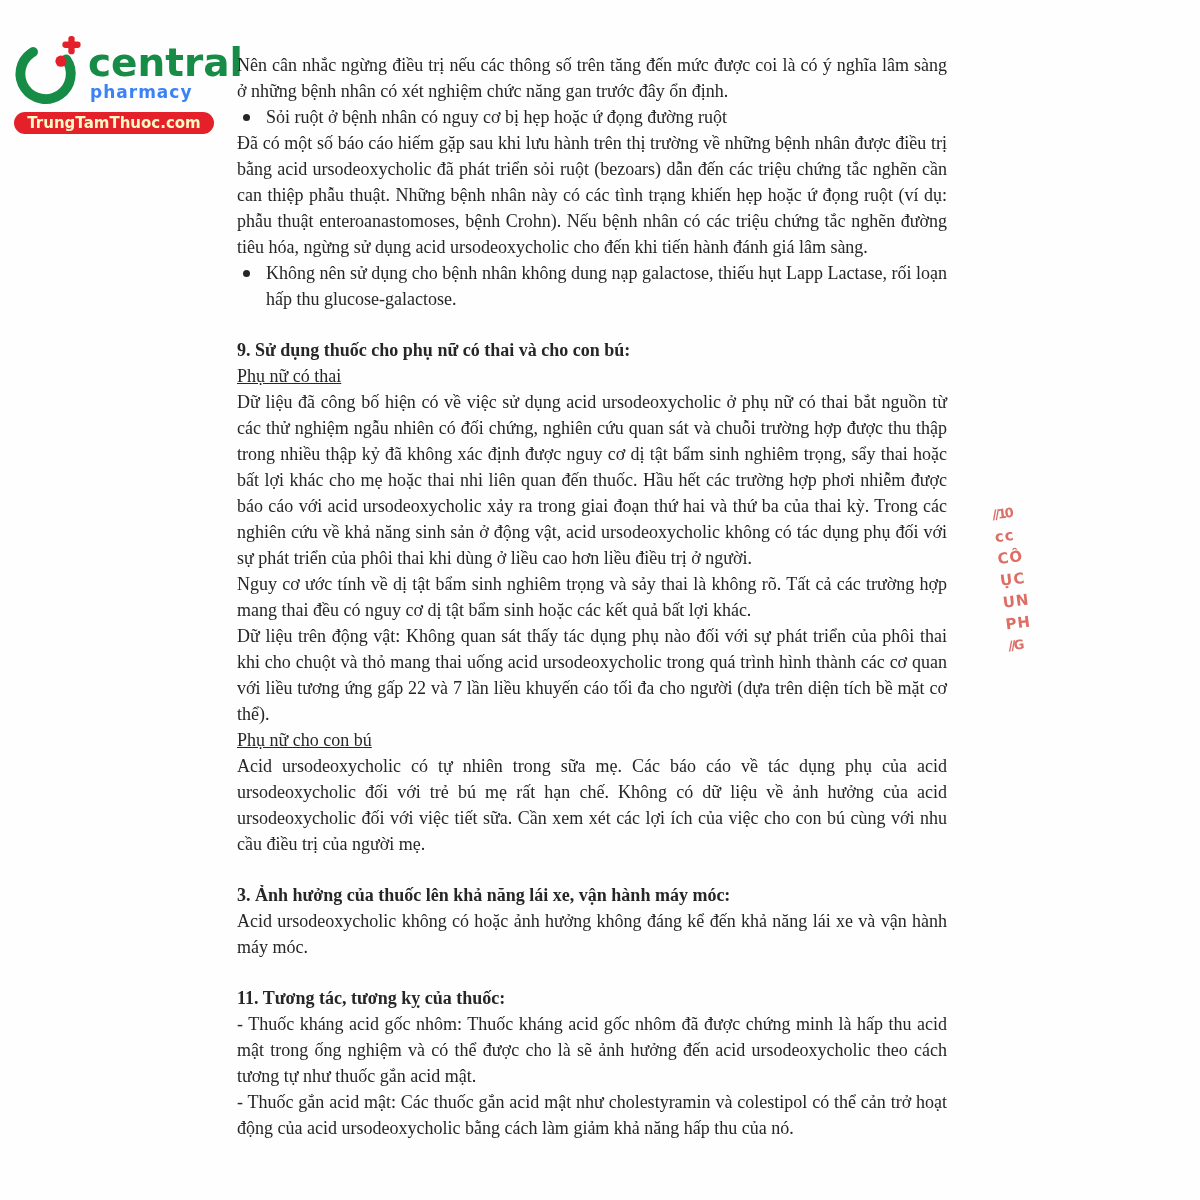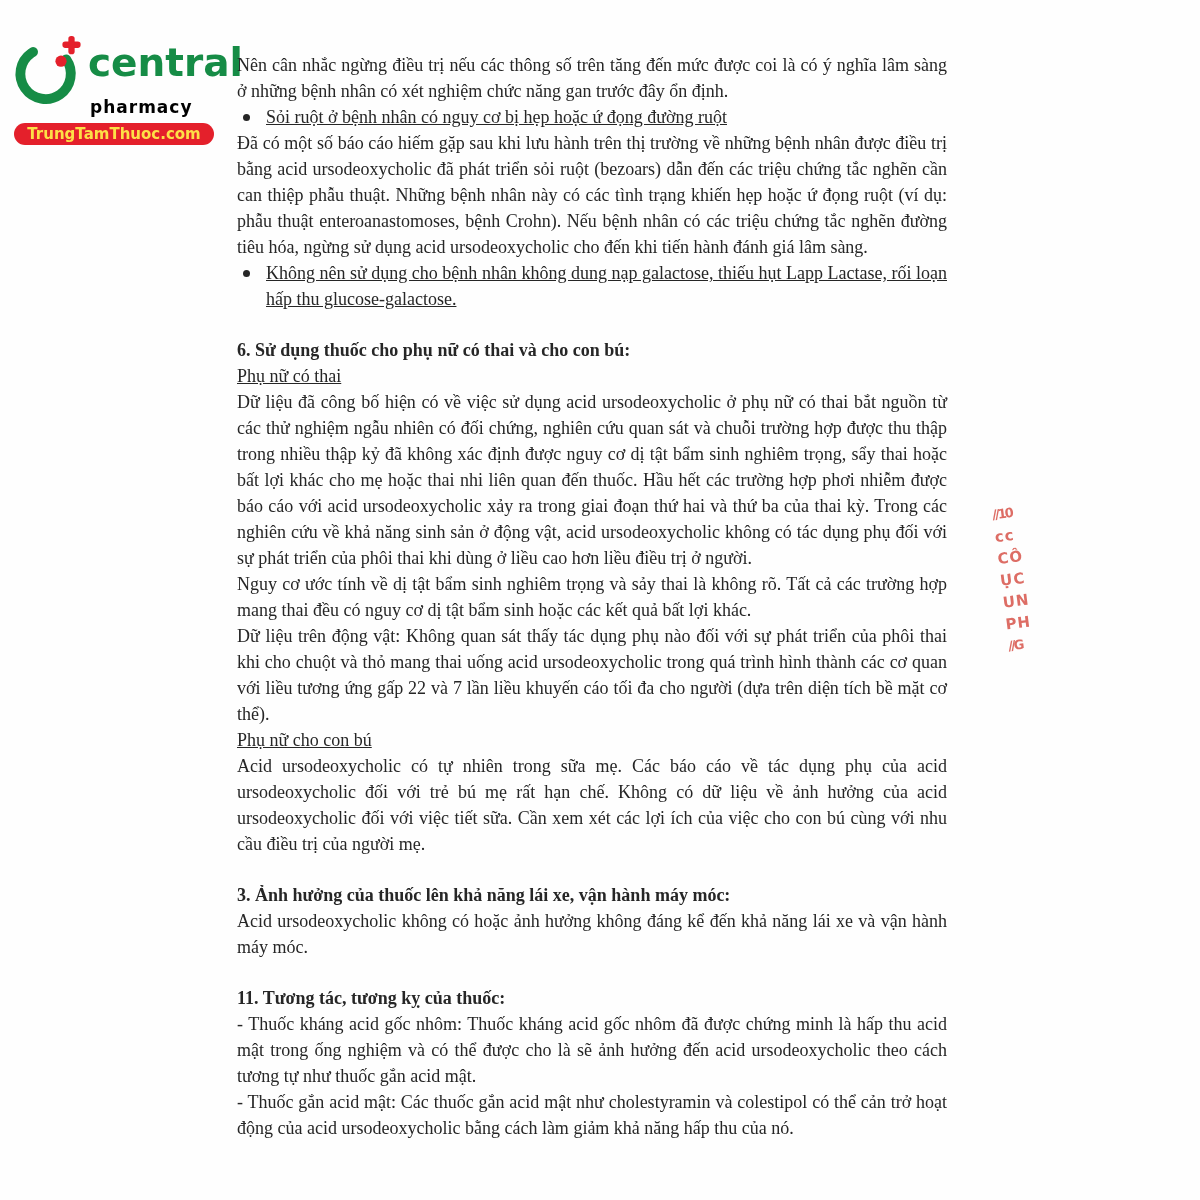--- a/index.html
+++ b/index.html
@@ -15,45 +15,45 @@
   .logo{
     position:absolute;left:12px;top:36px;width:215px;
   }
   .logo-top{display:flex;align-items:flex-start;}
   .logo-mark{width:70px;height:70px;flex:0 0 auto;}
   .logo-words{margin-left:6px;margin-top:10px;font-family:"DejaVu Sans","Liberation Sans",sans-serif;}
   .logo-brand{
     color:#168c46;font-size:39px;font-weight:700;line-height:34px;letter-spacing:0px;
   }
   .logo-sub{
-    color:#000000;font-size:17px;font-weight:600;letter-spacing:1px;margin-top:17px;margin-left:2px;
+    color:#3b82f6;font-size:17px;font-weight:600;letter-spacing:1px;margin-top:2px;margin-left:2px;
   }
   .logo-badge{
     margin-top:6px;margin-left:2px;
-    background:#e4202b;color:#fde047;
+    background:#e4202b;color:#fef9c3;
     font-family:"DejaVu Sans","Liberation Sans",sans-serif;
     font-weight:700;font-size:15px;line-height:22px;
     border-radius:12px;text-align:center;
     width:200px;height:22px;
   }
   
   .doc{
     position:absolute;left:237px;top:52px;width:710px;
     font-size:18px;line-height:26px;
   }
   .doc p{margin:0;text-align:justify;}
   .doc .heading{font-weight:700;text-align:left;}
   .doc .underline{text-decoration:underline;text-align:left;}
   .doc .space-before{margin-top:25px;}
   .doc .bullet{display:flex;text-align:justify;}
   .doc .bullet .dot{
     flex:0 0 auto;width:7px;height:7px;border-radius:50%;
     background:#262626;margin:10px 16px 0 6px;
   }
-  .doc .bullet .btxt{flex:1 1 auto;text-align:justify;text-decoration:underline;}
+  .doc .bullet .btxt{flex:1 1 auto;text-align:justify;}
   
   .stamp{
     position:absolute;left:1000px;top:500px;width:64px;
     transform:rotate(-7deg);
     color:rgba(213,72,62,0.8);
     font-family:"DejaVu Sans","Liberation Sans",sans-serif;
     font-weight:700;font-size:15px;line-height:22px;
     letter-spacing:1px;text-align:left;
   }
   .stamp div{white-space:nowrap;}
@@ -84,21 +84,21 @@
     <p class="p">Nên cân nhắc ngừng điều trị nếu các thông số trên tăng đến mức được coi là có ý nghĩa lâm sàng ở những bệnh nhân có xét nghiệm chức năng gan trước đây ổn định.</p>
     <div class="bullet">
       <span class="dot"></span>
       <span class="btxt">Sỏi ruột ở bệnh nhân có nguy cơ bị hẹp hoặc ứ đọng đường ruột</span>
     </div>
     <p class="p">Đã có một số báo cáo hiếm gặp sau khi lưu hành trên thị trường về những bệnh nhân được điều trị bằng acid ursodeoxycholic đã phát triển sỏi ruột (bezoars) dẫn đến các triệu chứng tắc nghẽn cần can thiệp phẫu thuật. Những bệnh nhân này có các tình trạng khiến hẹp hoặc ứ đọng ruột (ví dụ: phẫu thuật enteroanastomoses, bệnh Crohn). Nếu bệnh nhân có các triệu chứng tắc nghẽn đường tiêu hóa, ngừng sử dụng acid ursodeoxycholic cho đến khi tiến hành đánh giá lâm sàng.</p>
     <div class="bullet">
       <span class="dot"></span>
       <span class="btxt">Không nên sử dụng cho bệnh nhân không dung nạp galactose, thiếu hụt Lapp Lactase, rối loạn hấp thu glucose-galactose.</span>
     </div>
-    <p class="heading space-before">6. Sử dụng thuốc cho phụ nữ có thai và cho con bú:</p>
+    <p class="heading space-before">9. Sử dụng thuốc cho phụ nữ có thai và cho con bú:</p>
     <p class="underline">Phụ nữ có thai</p>
     <p class="p">Dữ liệu đã công bố hiện có về việc sử dụng acid ursodeoxycholic ở phụ nữ có thai bắt nguồn từ các thử nghiệm ngẫu nhiên có đối chứng, nghiên cứu quan sát và chuỗi trường hợp được thu thập trong nhiều thập kỷ đã không xác định được nguy cơ dị tật bẩm sinh nghiêm trọng, sẩy thai hoặc bất lợi khác cho mẹ hoặc thai nhi liên quan đến thuốc. Hầu hết các trường hợp phơi nhiễm được báo cáo với acid ursodeoxycholic xảy ra trong giai đoạn thứ hai và thứ ba của thai kỳ. Trong các nghiên cứu về khả năng sinh sản ở động vật, acid ursodeoxycholic không có tác dụng phụ đối với sự phát triển của phôi thai khi dùng ở liều cao hơn liều điều trị ở người.</p>
     <p class="p">Nguy cơ ước tính về dị tật bẩm sinh nghiêm trọng và sảy thai là không rõ. Tất cả các trường hợp mang thai đều có nguy cơ dị tật bẩm sinh hoặc các kết quả bất lợi khác.</p>
     <p class="p">Dữ liệu trên động vật: Không quan sát thấy tác dụng phụ nào đối với sự phát triển của phôi thai khi cho chuột và thỏ mang thai uống acid ursodeoxycholic trong quá trình hình thành các cơ quan với liều tương ứng gấp 22 và 7 lần liều khuyến cáo tối đa cho người (dựa trên diện tích bề mặt cơ thể).</p>
     <p class="underline">Phụ nữ cho con bú</p>
     <p class="p">Acid ursodeoxycholic có tự nhiên trong sữa mẹ. Các báo cáo về tác dụng phụ của acid ursodeoxycholic đối với trẻ bú mẹ rất hạn chế. Không có dữ liệu về ảnh hưởng của acid ursodeoxycholic đối với việc tiết sữa. Cần xem xét các lợi ích của việc cho con bú cùng với nhu cầu điều trị của người mẹ.</p>
     <p class="heading space-before">3. Ảnh hưởng của thuốc lên khả năng lái xe, vận hành máy móc:</p>
     <p class="p">Acid ursodeoxycholic không có hoặc ảnh hưởng không đáng kể đến khả năng lái xe và vận hành máy móc.</p>
     <p class="heading space-before">11. Tương tác, tương kỵ của thuốc:</p>
     <p class="p">- Thuốc kháng acid gốc nhôm: Thuốc kháng acid gốc nhôm đã được chứng minh là hấp thu acid mật trong ống nghiệm và có thể được cho là sẽ ảnh hưởng đến acid ursodeoxycholic theo cách tương tự như thuốc gắn acid mật.</p>

